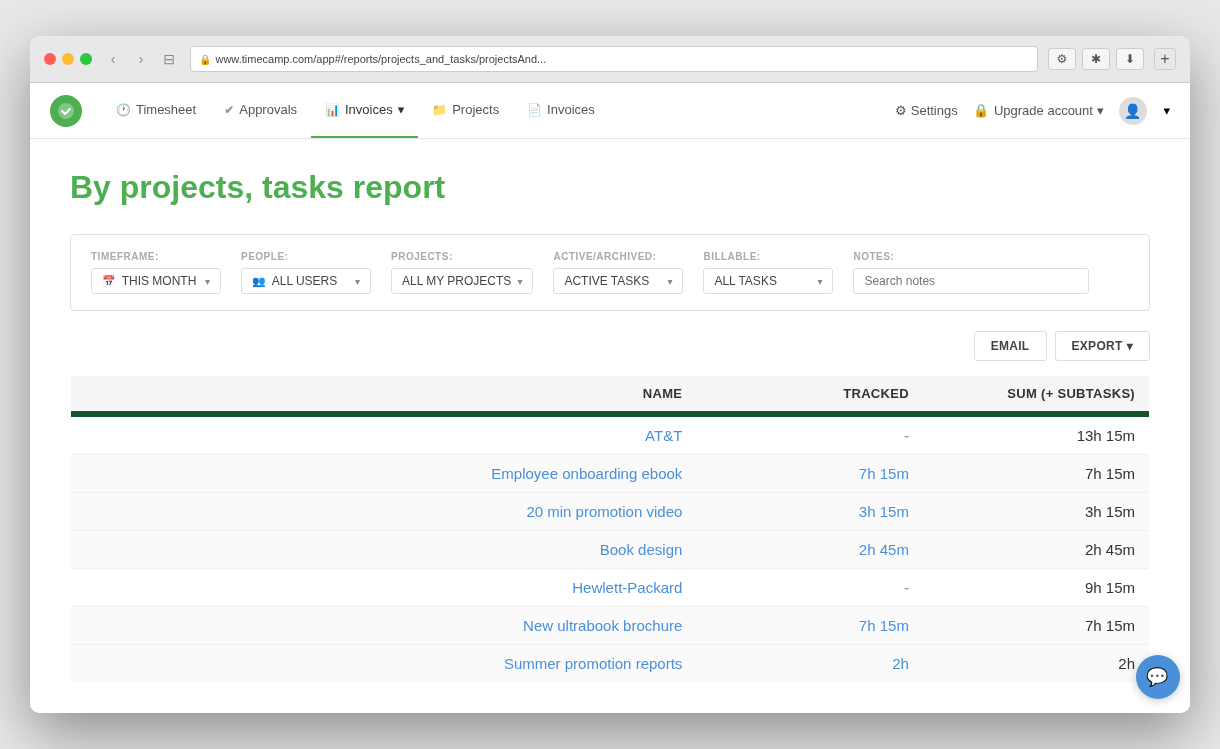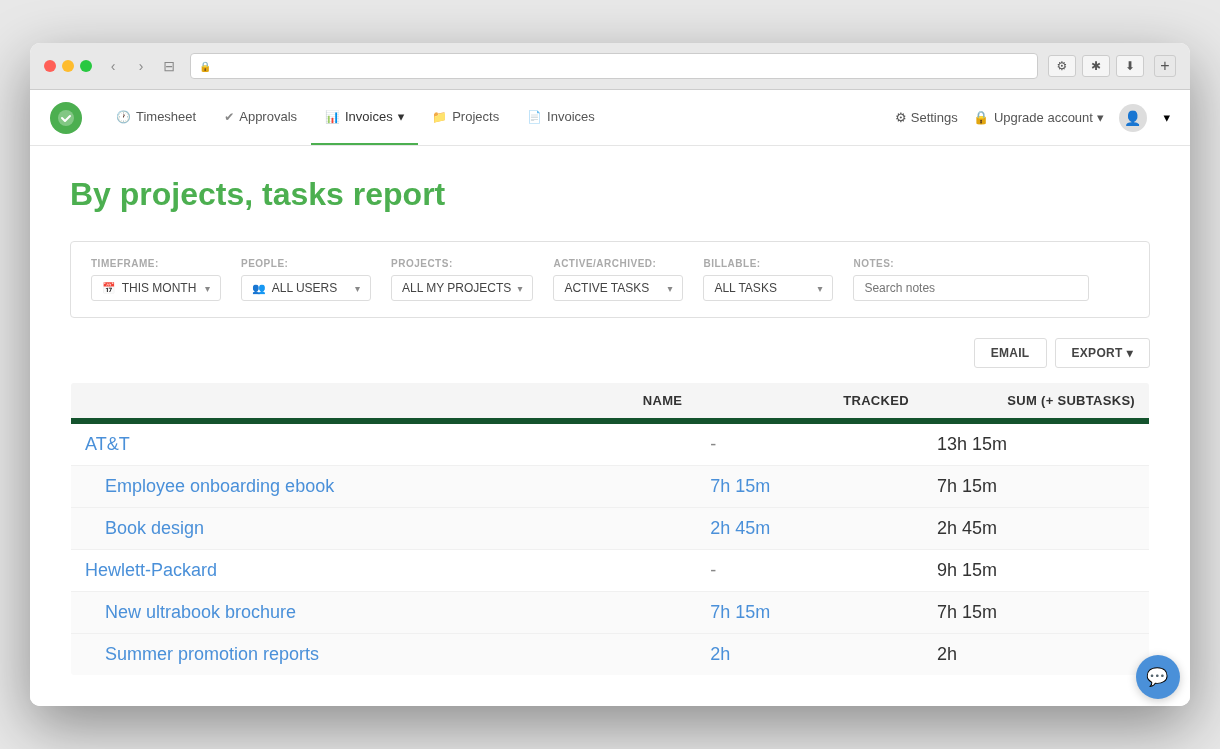--- a/index.html
+++ b/index.html
@@ -342,22 +342,23 @@
       text-transform: uppercase;
     }
 
     .col-name { width: 58%; }
     .col-tracked { width: 21%; }
     .col-sum { width: 21%; }
 
     .report-table td {
       padding: 10px 14px;
       border-bottom: 1px solid #f0f0f0;
-      font-size: 18px;
+      font-size: 15px;
       color: #333;
+      text-align: right;
     }
 
     .report-table tr:last-child td { border-bottom: none; }
 
     .row-project td { background: #fff; }
     .row-task td { background: #fafafa; }
 
     .project-name {
       color: #4a90d9;
       cursor: pointer;
@@ -410,20 +411,21 @@
       <button class="btn-minimize"></button>
       <button class="btn-maximize"></button>
     </div>
     <div class="browser-nav">
       <button class="nav-arrow">‹</button>
       <button class="nav-arrow">›</button>
       <button class="nav-arrange">⊟</button>
     </div>
     <div class="address-bar">
       <span class="address-bar-lock">🔒</span>
+      <span>www.timecamp.com/app#/reports/projects_and_tasks/projectsAnd...</span>
     </div>
     <div class="browser-actions">
       <button class="browser-action-btn">⚙</button>
       <button class="browser-action-btn">✱</button>
       <button class="browser-action-btn">⬇</button>
     </div>
     <button class="browser-add-btn">+</button>
   </div>
 
   <div class="app-content">
@@ -554,20 +556,29 @@
     <td>
       <a class="task-name">Employee onboarding ebook</a>
     </td>
     <td>
       <span class="tracked-link">7h 15m</span>
     </td>
     <td>7h 15m</td>
   </tr>
             <tr class="row-task">
     <td>
+      <a class="task-name">20 min promotion video</a>
+    </td>
+    <td>
+      <span class="tracked-link">3h 15m</span>
+    </td>
+    <td>3h 15m</td>
+  </tr>
+            <tr class="row-task">
+    <td>
       <a class="task-name">Book design</a>
     </td>
     <td>
       <span class="tracked-link">2h 45m</span>
     </td>
     <td>2h 45m</td>
   </tr>
             <tr class="row-project">
     <td>
       <a class="project-name">Hewlett-Packard</a>

